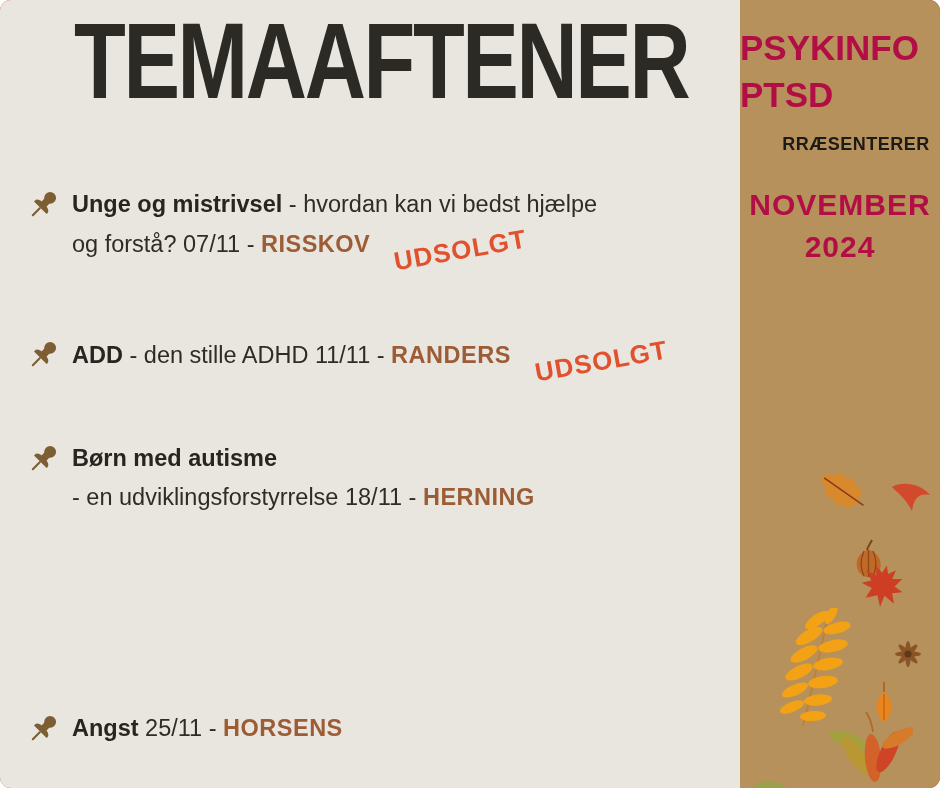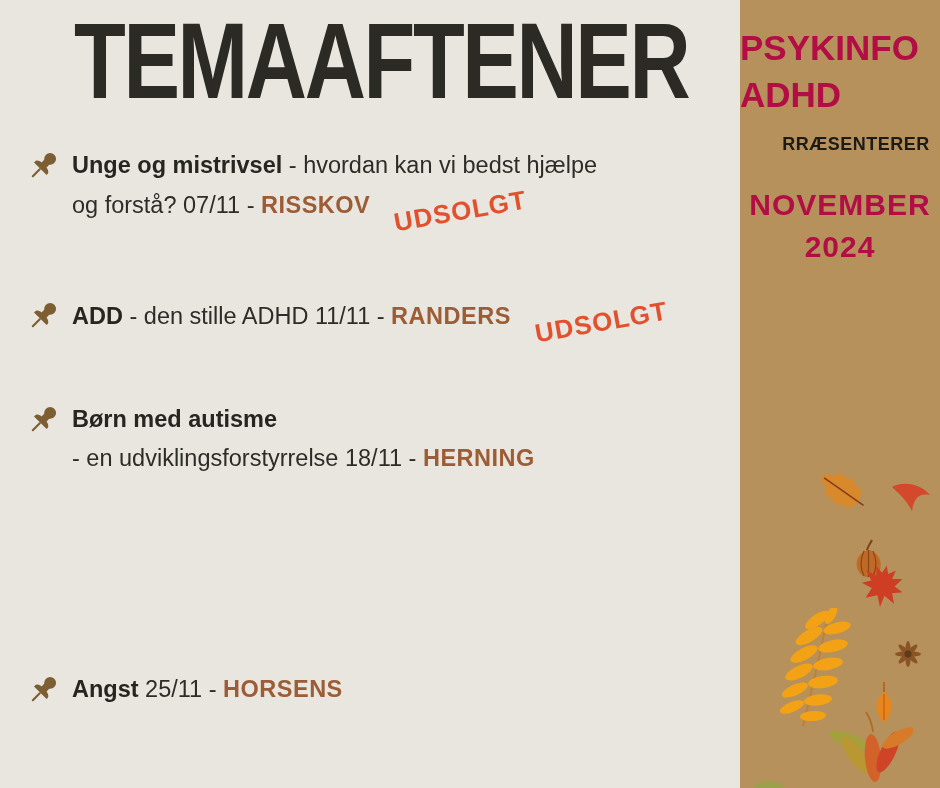--- a/index.html
+++ b/index.html
@@ -4,20 +4,21 @@
 <style>
   * { margin: 0; padding: 0; box-sizing: border-box; }
   html, body { width: 940px; height: 788px; }
   body { font-family: "Liberation Sans", sans-serif; }
 
   .poster {
     position: relative;
     width: 940px; height: 788px;
     background: #b91c1c;
     overflow: hidden;
+    border-radius: 11px;
   }
 
   
   .main-panel {
     position: absolute; left: 0; top: 0;
     width: 740px; height: 788px;
     background: #e9e6e0;
   }
   .poster-title {
     position: absolute; left: 0; top: 4px;
@@ -28,20 +29,21 @@
     color: #2b2a25;
     transform: scale(0.80, 1.02);
     transform-origin: 50% 50%;
     white-space: nowrap;
   }
   .event {
     position: absolute; left: 24px;
     width: 700px;
     font-size: 23.5px; line-height: 39px;
     color: #2e2c27;
+    margin-top: 39px;
   }
   .event .pin {
     position: absolute; left: 0; top: 1px;
     width: 38px; height: 38px;
   }
   .event .txt {
     display: block; margin-left: 48px;
   }
   .event b.name { font-weight: 700; color: #262520; }
   .event .city { font-weight: 700; color: #9c5c36; letter-spacing: 0.5px; }
@@ -171,21 +173,21 @@
       <span class="txt">
         <b class="name">Angst</b><span> 25/11 - </span><span class="city">HORSENS</span>
       </span>
     </div>
   </div>
 
   <div class="sidebar">
 
     <div class="org-name">
       <span>PSYKINFO</span><br>
-      <span>ADHD</span>
+      <span>PTSD</span>
     </div>
 
     <div class="presents-label">RRÆSENTERER</div>
 
     <div class="month-label">
       <span>NOVEMBER</span><br>
       <span>2024</span>
     </div>
 
 

